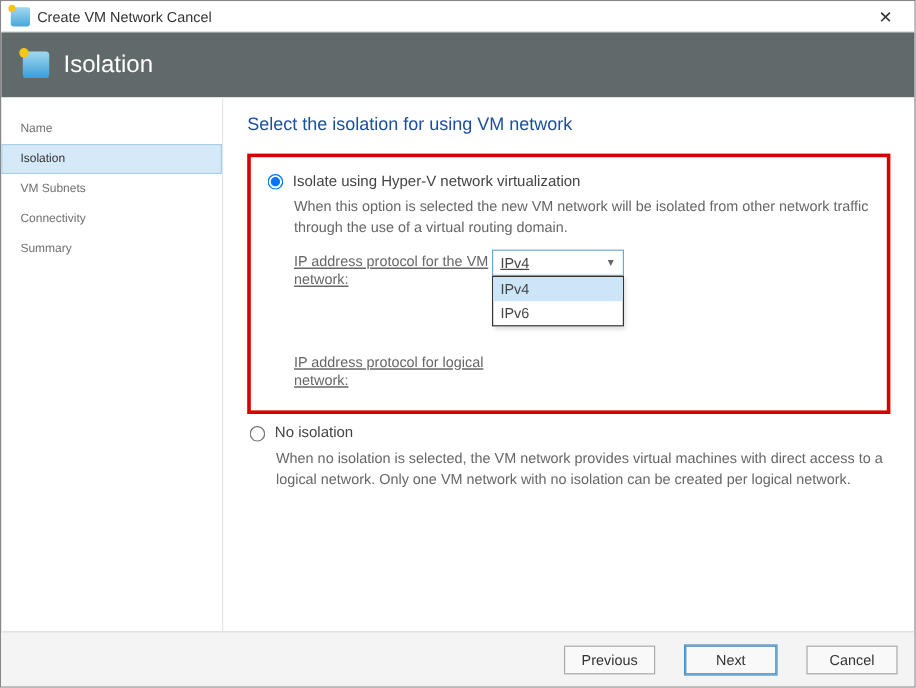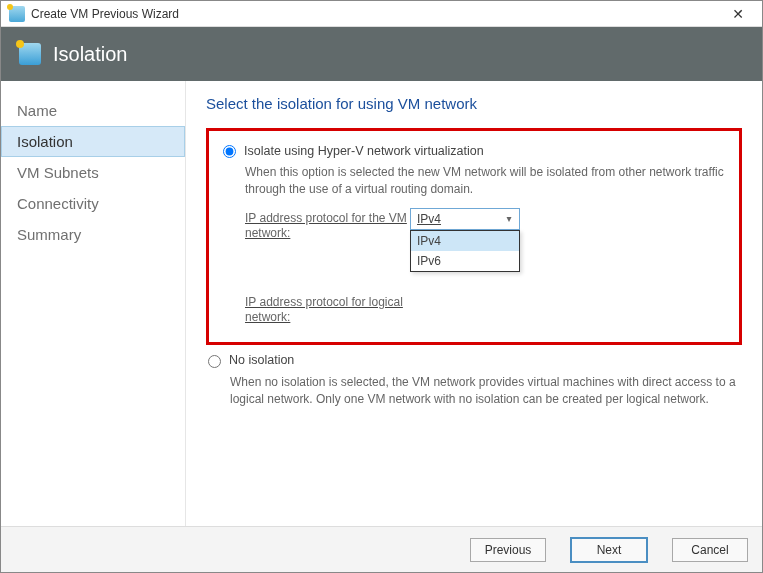--- a/index.html
+++ b/index.html
@@ -65,21 +65,21 @@
     display:flex;
     min-height:0;
   }
   .sidebar {
     width: 185px;
     border-right:1px solid #e6e6e6;
     padding: 14px 0 0 0;
   }
   .sidebar .step {
     padding: 7px 16px;
-    font-size:15px;
+    font-size:10px;
     color:#707070;
     cursor:pointer;
   }
   .sidebar .step.active {
     background:#d6e9f8;
     border:1px solid #a8cfe8;
     color:#333;
     padding:6px 15px;
   }
   .content {
@@ -192,21 +192,21 @@
   .btn.primary {
     border:1px solid #4a8ec2;
     outline:1px solid #4a8ec2;
   }
 </style>
 </head>
 <body>
 
 <div class="titlebar">
   <span class="app-icon"></span>
-  <span class="title">Create VM Previous Wizard</span>
+  <span class="title">Create VM Network Cancel</span>
   <span class="close">✕</span>
 </div>
 
 <div class="banner">
   <span class="banner-icon"></span>
   <span class="banner-title">Isolation</span>
 </div>
 
 <div class="main">
   <div class="sidebar">

